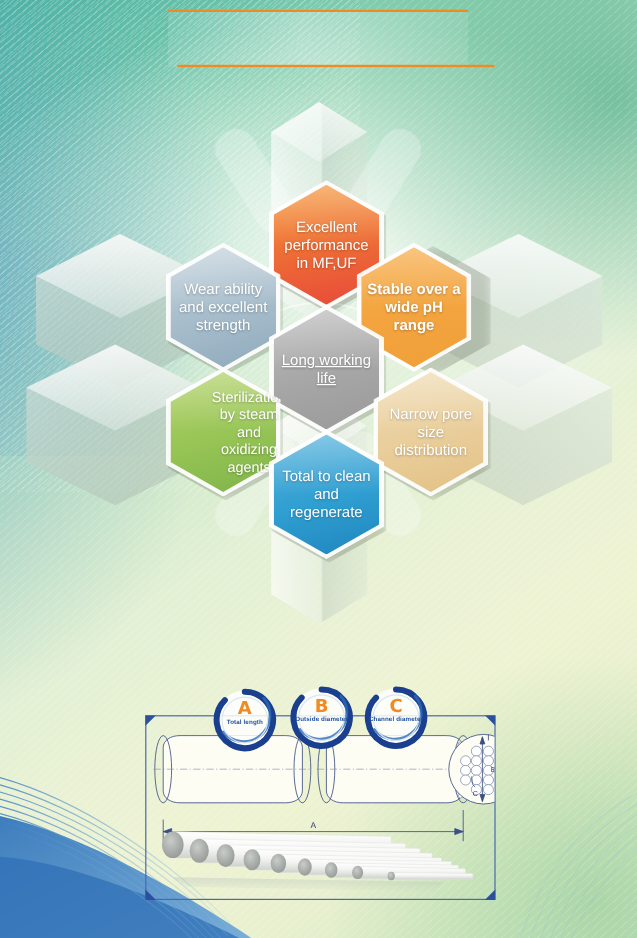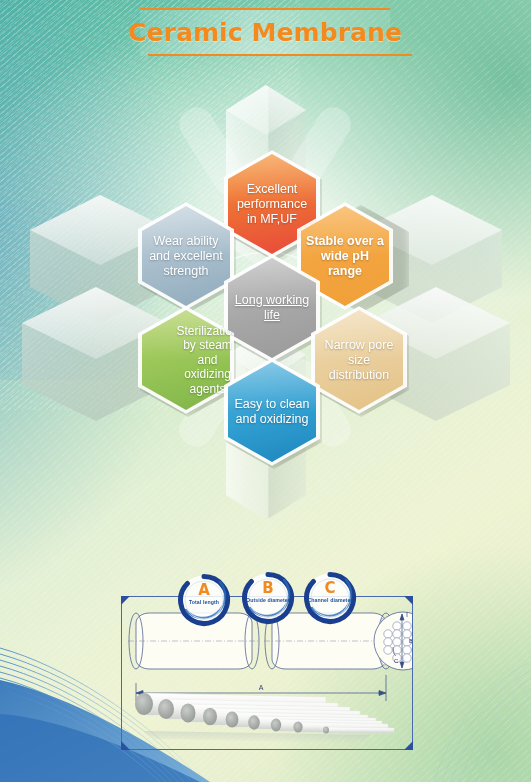--- a/index.html
+++ b/index.html
@@ -199,21 +199,20 @@
       <path d="M180,26 C128,50 94,94 76,150"></path>
       <path d="M180,34 C132,58 102,100 84,150"></path>
       <path d="M180,42 C136,66 110,106 92,150"></path>
       <path d="M180,50 C140,74 118,112 100,150"></path>
     </g>
   </svg>
 
   <div class="title-wrap">
     <div class="title-rule top"></div>
     <div class="title-rule bottom"></div>
-    <div class="title-text">Ceramic Membrane</div>
   </div>
 
   <svg class="deco" viewBox="0 0 531 500">
     <defs>
       <linearGradient id="pf" x1="0" y1="0" x2="0" y2="1">
         <stop offset="0" stop-color="#ffffff" stop-opacity=".80"></stop>
         <stop offset="1" stop-color="#ffffff" stop-opacity=".30"></stop>
       </linearGradient>
       <linearGradient id="ps" x1="0" y1="0" x2="1" y2="1">
         <stop offset="0" stop-color="#d8e4dc" stop-opacity=".72"></stop>
@@ -325,21 +324,21 @@
       <div class="frame"></div>
       <div class="face f-tan"></div>
       <div class="gloss"></div>
       <div class="label">Narrow pore size distribution</div>
     </div>
 
     <div class="hex" style="left:224px;top:358px;">
       <div class="frame"></div>
       <div class="face f-blue"></div>
       <div class="gloss"></div>
-      <div class="label">Easy to clean and oxidizing</div>
+      <div class="label">Total to clean and regenerate</div>
     </div>
   </div>
 
   <div class="panel">
     <div class="corner c-tl"></div>
     <div class="corner c-tr"></div>
     <div class="corner c-bl"></div>
     <div class="corner c-br"></div>
 
     <svg class="diagram" viewBox="0 0 290 152">

